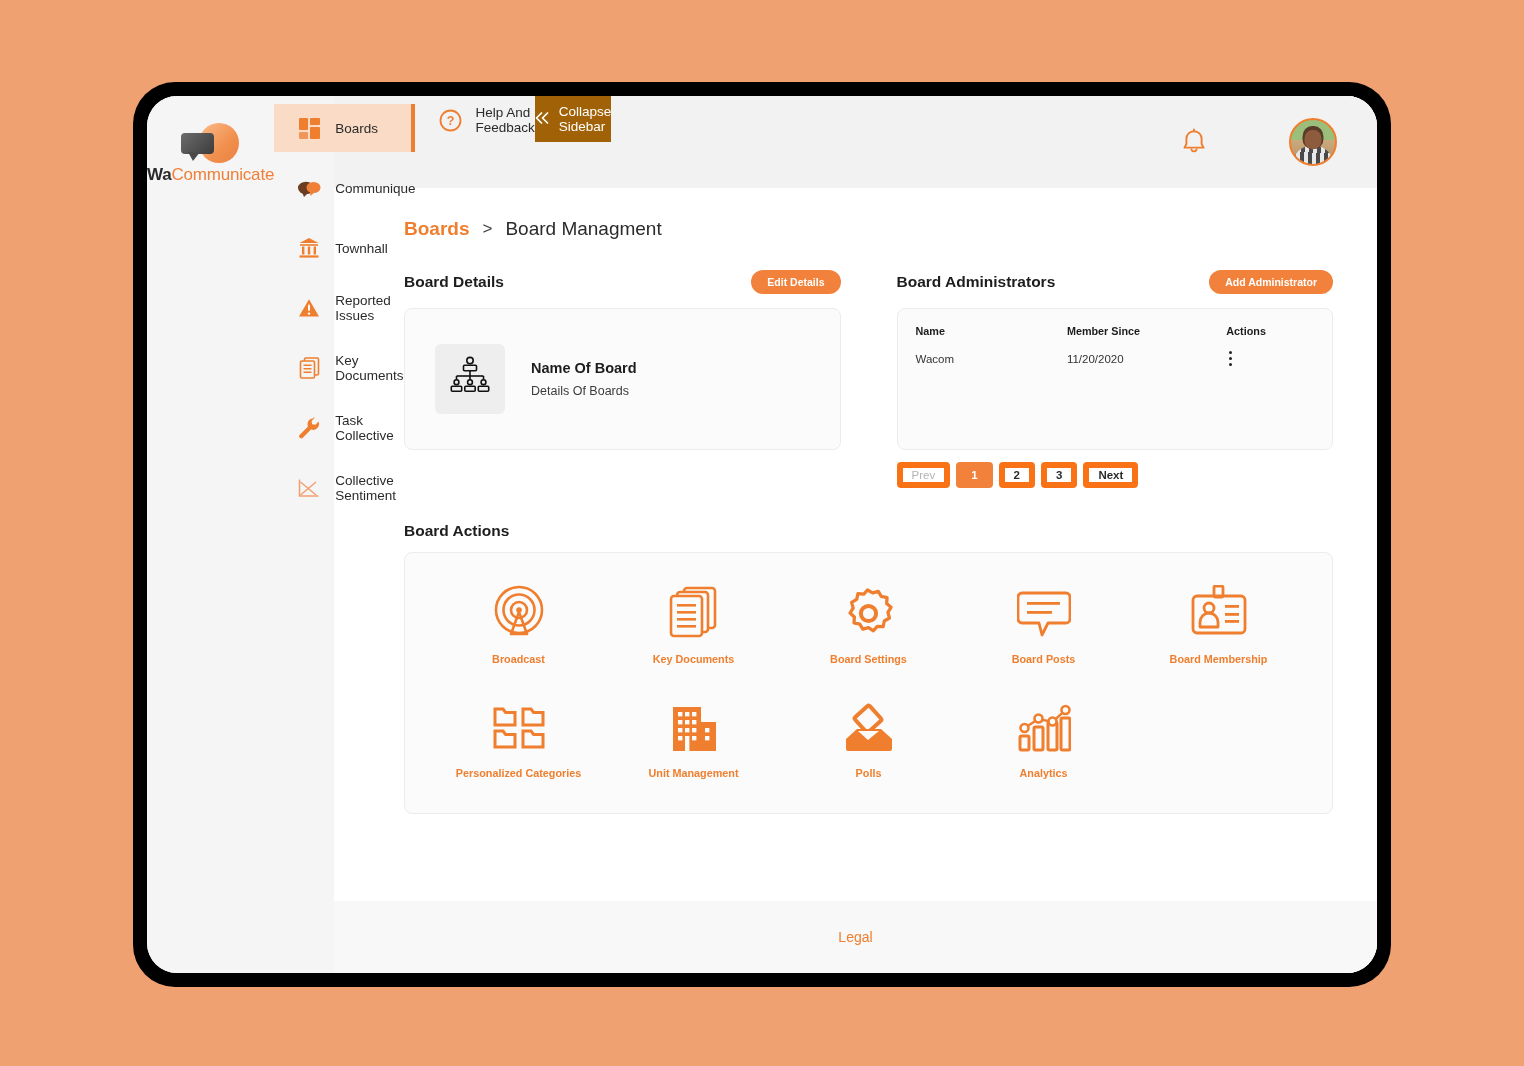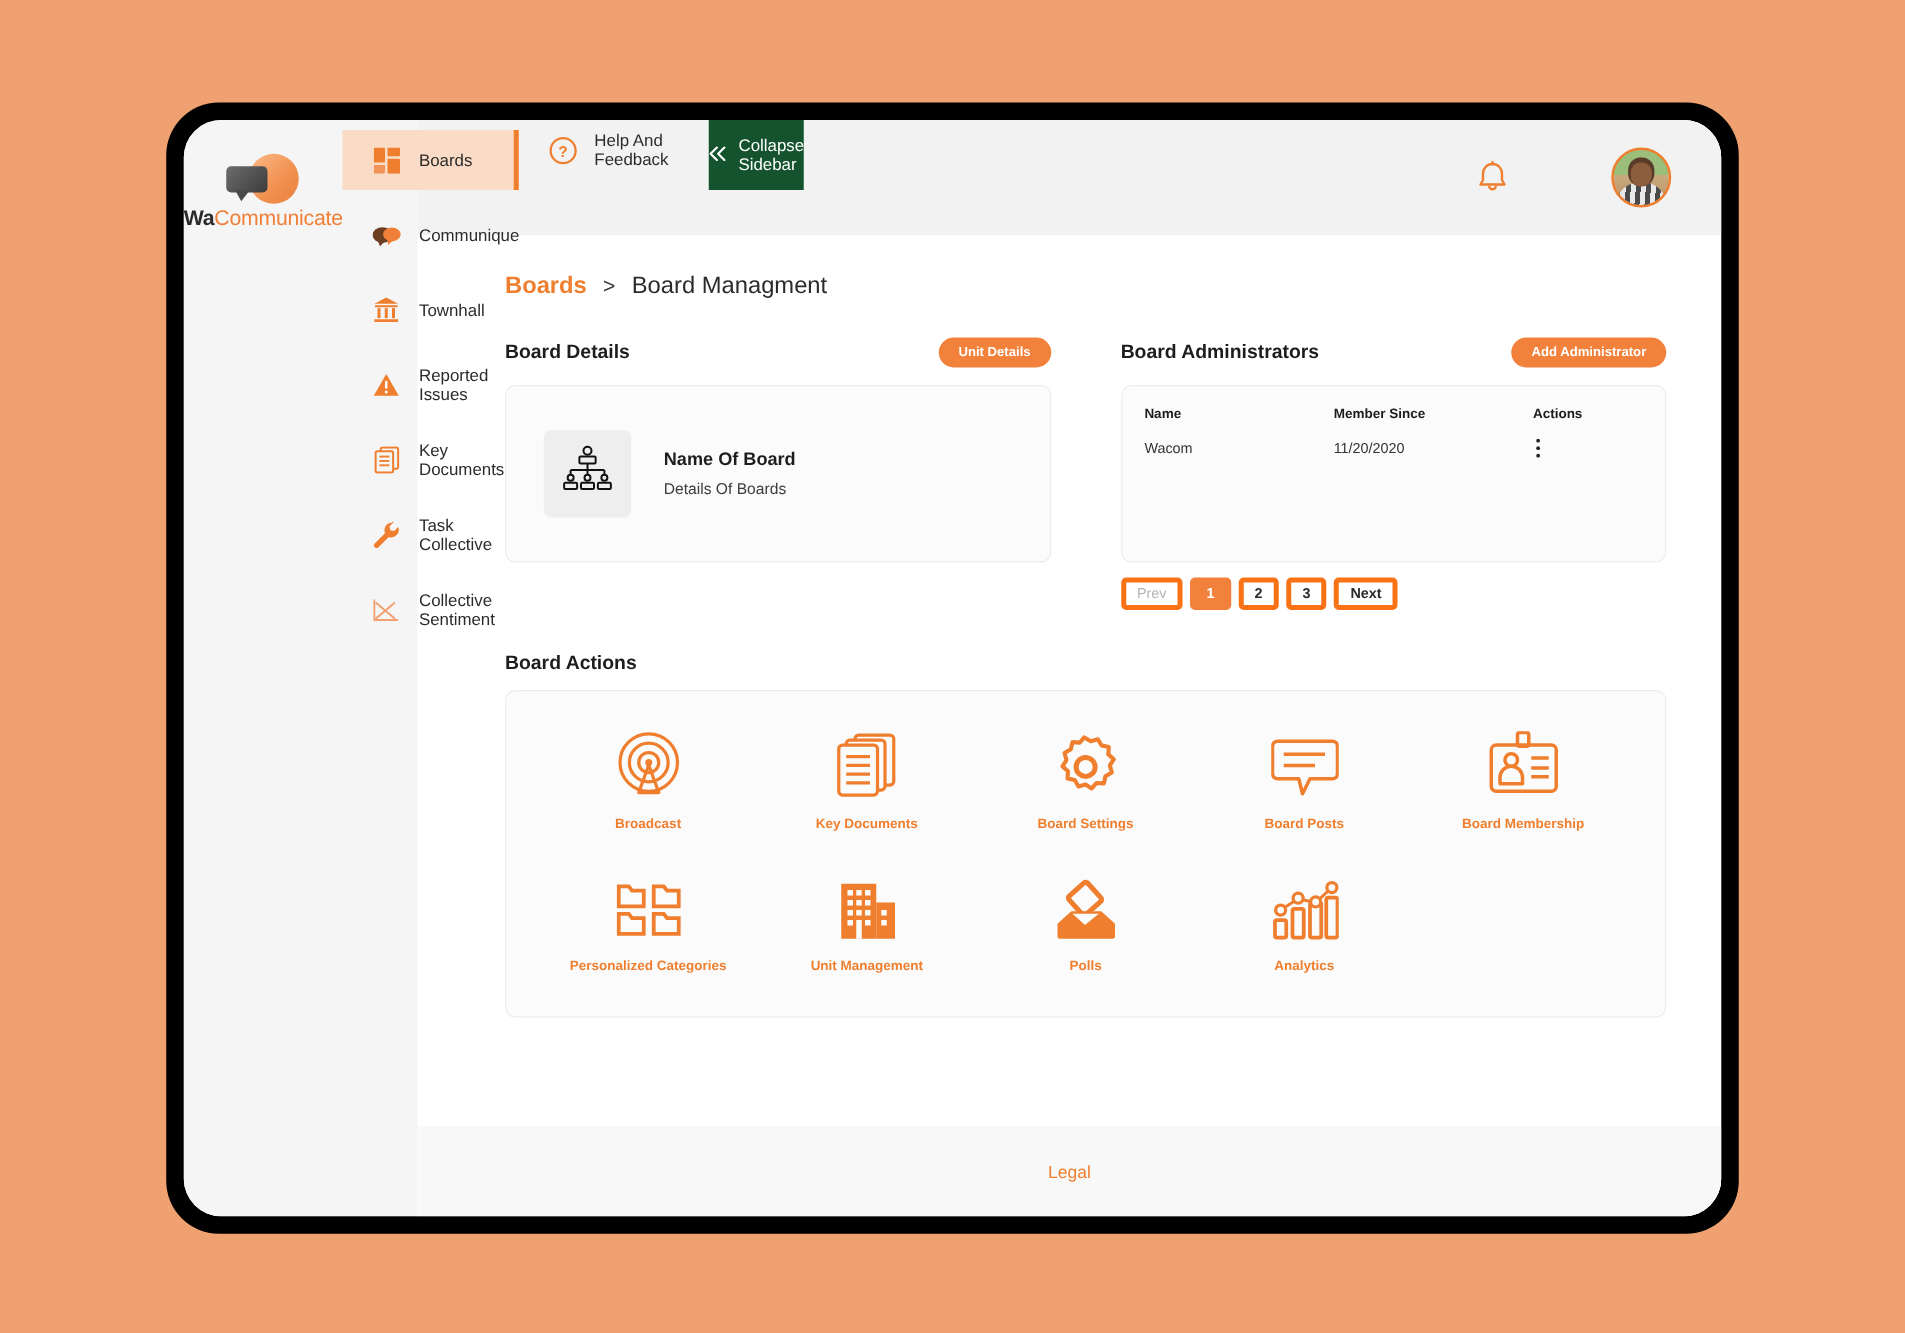--- a/index.html
+++ b/index.html
@@ -84,25 +84,24 @@
     display:flex; align-items:center; justify-content:center; }
 
   .sb-spacer { flex: 1 1 auto; }
   .help-item {
     height: 48px; display:flex; align-items:center;
     padding-left: 23px; gap: 13px;
     font-size: 13.5px; color:#2b2b2b; font-weight:500;
     cursor:pointer; margin-bottom: 28px;
   }
   .collapse-bar {
-    height: 56px; background:#14532d;
+    height: 46px; background:#a16207;
     display:flex; align-items:center; justify-content:center;
     gap: 9px; color:#fff; font-size:13.5px; font-weight:500;
     cursor:pointer;
-    margin-left:32px;
   }
 
   
   #main { flex:1 1 auto; display:flex; flex-direction:column; background:#fff; min-width:0;}
   #topbar {
     height: 92px; background:#f2f2f2;
     display:flex; align-items:center; justify-content:flex-end;
     padding-right: 40px; gap: 28px;
   }
   .top-ico { cursor:pointer; display:flex; align-items:center; }
@@ -153,21 +152,21 @@
   th { text-align:left; font-size:10.8px; font-weight:700; color:#1d1d1d; padding-bottom:14px;}
   td { text-align:left; font-size:11.5px; color:#333;margin-top:28px; }
   th.c-name, td.c-name { width:38%; }
   th.c-since, td.c-since { width:40%; }
   th.c-act, td.c-act { width:22%; }
   .kebab { display:flex; flex-direction:column; gap:3px; width:14px; }
   .kebab i { width:3px; height:3px; background:#222; border-radius:50%; display:block; margin-left:3px;}
 
   .pager { display:flex; gap:6px; margin-top:12px; }
   .pg {
-    min-width:30px; height:26px; border:4px solid #f97316; border-radius:4px;
+    min-width:30px; height:26px; border:6px solid #f97316; border-radius:4px;
     background:#fff; color:#2b2b2b; font-size:11.5px; font-weight:700;
     display:flex; align-items:center; justify-content:center; padding:0 9px;
     cursor:pointer; font-family:"Liberation Sans",sans-serif;
   }
   .pg.muted { color:#b4b4b4; font-weight:400; }
   .pg.cur { background:#f2813c; border-color:#f2813c; color:#fff; }
 
   .actions-wrap { margin-top: 34px; }
   .actions-card { margin-top:12px; padding: 30px 26px 34px 26px; background:#fbfbfb; }
   .act-row { display:flex; }
@@ -341,21 +340,21 @@
         <span class="c1">Boards</span>
         <span class="sep">&gt;</span>
         <span class="c2">Board Managment</span>
       </div>
 
       <div class="cols">
 
         <section class="col">
           <div class="sec-head">
             <span class="sec-title">Board Details</span>
-            <button class="pill-btn">Unit Details</button>
+            <button class="pill-btn">Edit Details</button>
           </div>
           <div class="card bd-card">
             <div class="bd-thumb">
               <span>
                 <svg width="42" height="42" viewBox="0 0 42 42">
                   <circle cx="21" cy="4.6" r="3.2" fill="none" stroke="#111" stroke-width="1.6"></circle>
                   <rect x="14.5" y="9.2" width="13" height="5.6" rx="1" fill="none" stroke="#111" stroke-width="1.6"></rect>
                   <path d="M21 14.8 V20" stroke="#111" stroke-width="1.6"></path>
                   <path d="M7.5 20 H34.5" stroke="#111" stroke-width="1.6"></path>
                   <path d="M7.5 20 V24" stroke="#111" stroke-width="1.6"></path>

